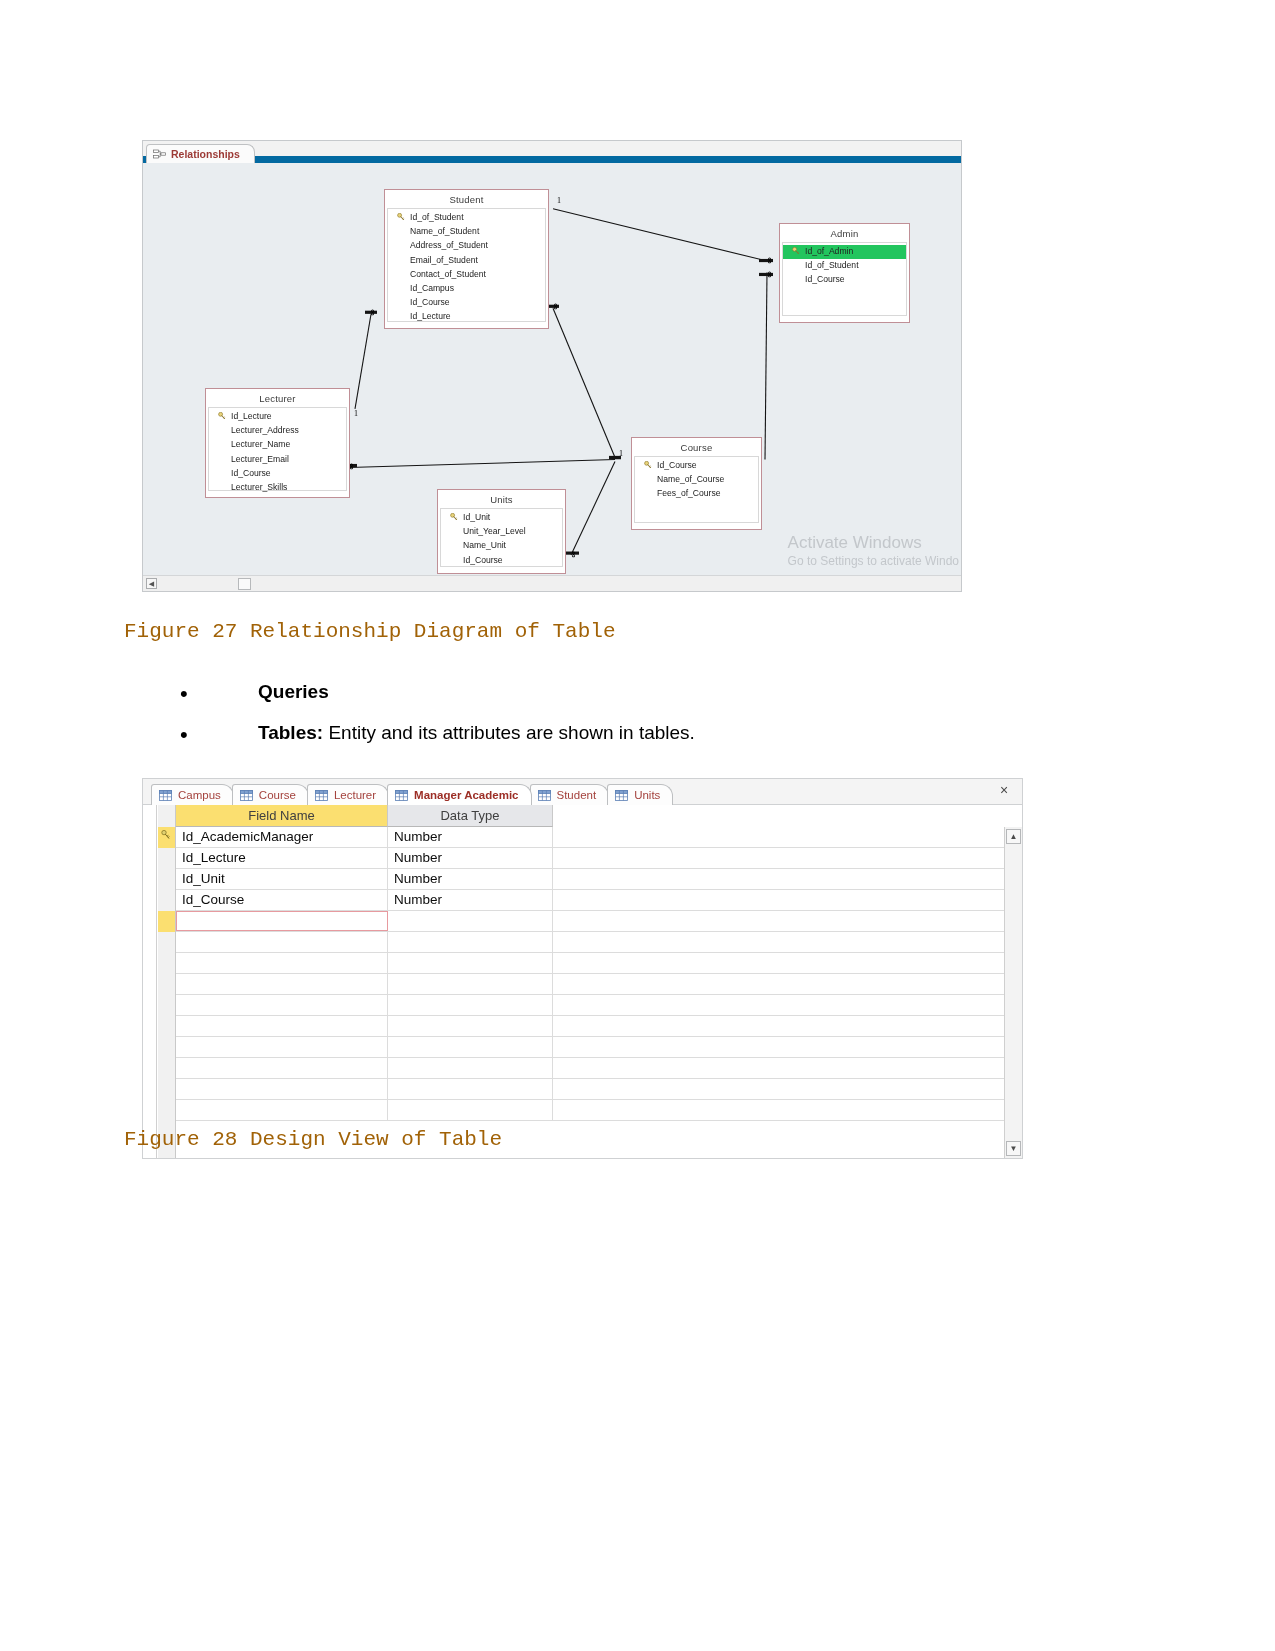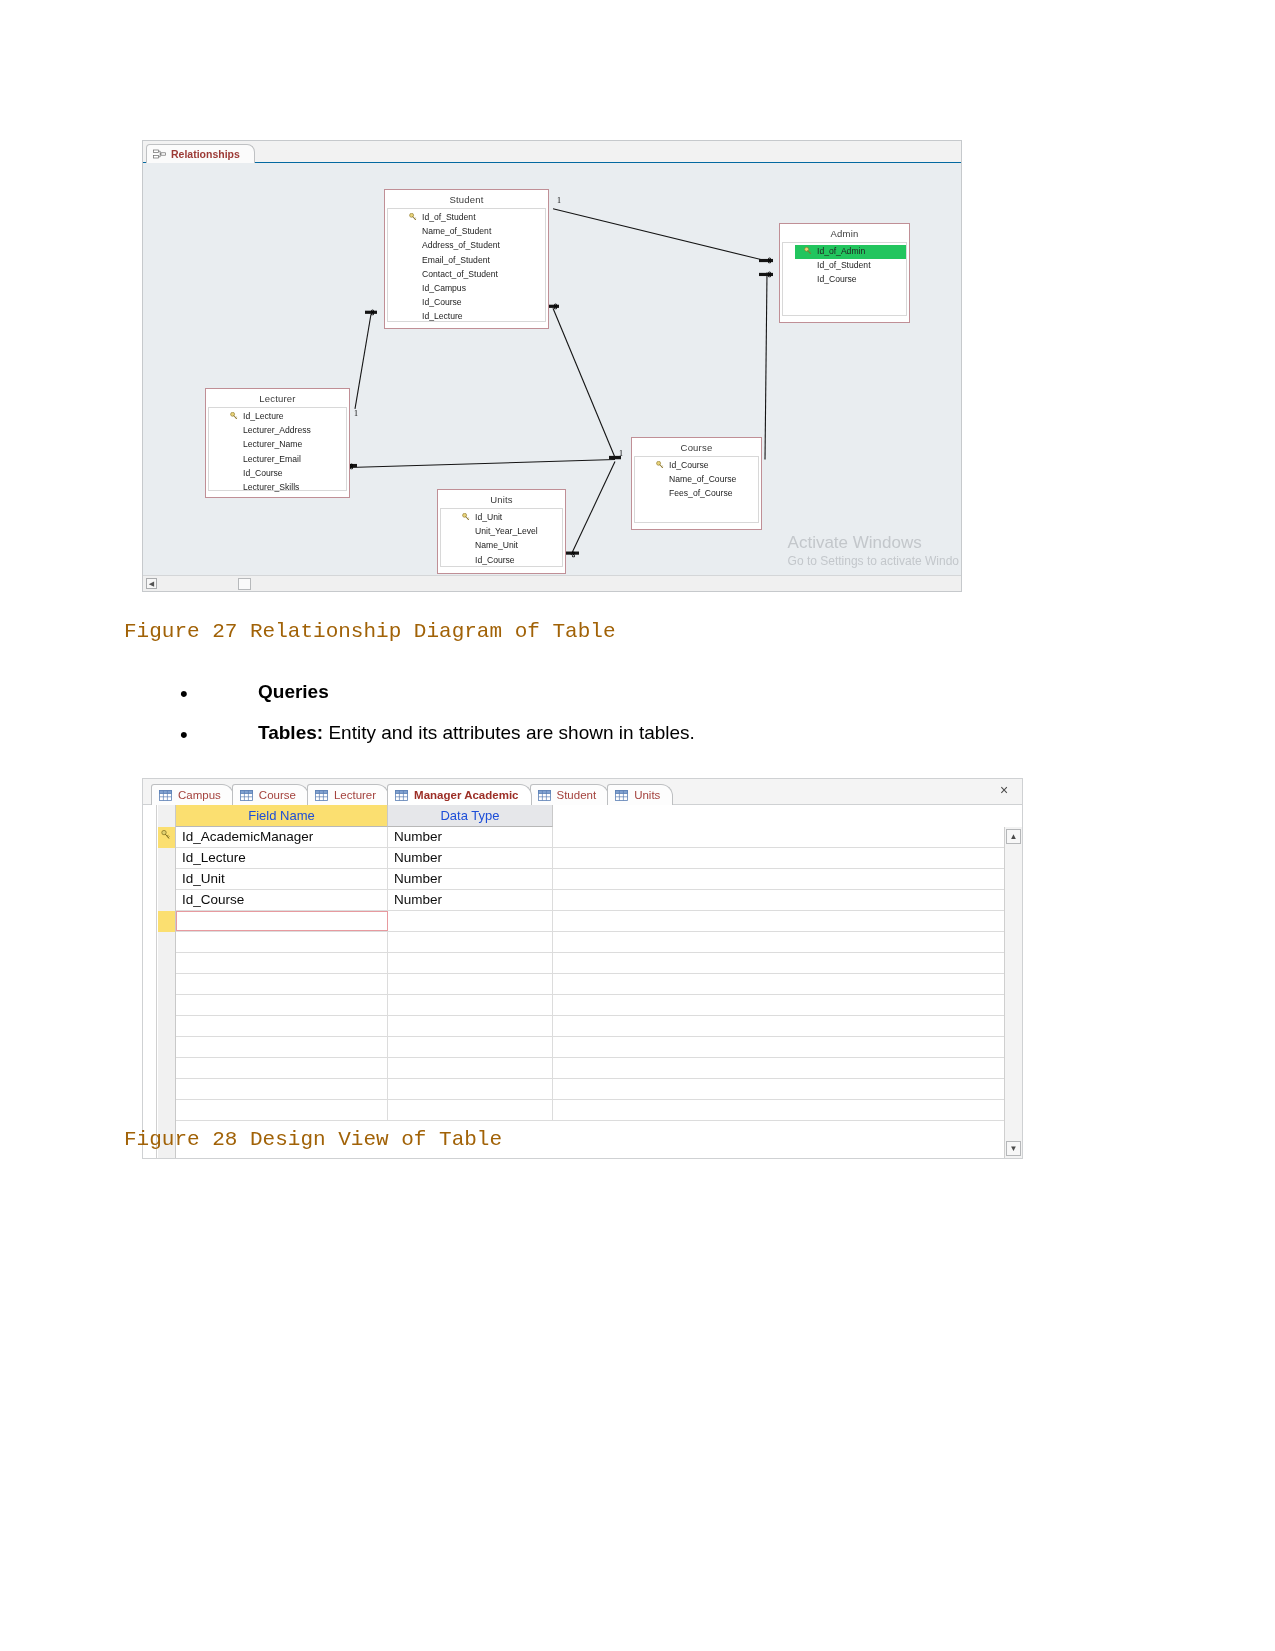--- a/index.html
+++ b/index.html
@@ -25,21 +25,21 @@
     background: #e9edf0;
     border: 1px solid #c6c9cc;
     box-sizing: border-box;
   }
   .rel-tabstrip {
     position: absolute;
     left: 0; top: 0;
     width: 100%;
     height: 22px;
     background: #f2f2f2;
-    border-bottom: 1px solid #0369a1;
+    border-bottom: 7px solid #0369a1;
     box-sizing: border-box;
   }
   .rel-tab {
     position: absolute;
     left: 3px;
     top: 3px;
     height: 19px;
     padding: 2px 14px 0 24px;
     background: #fbfbfb;
     border: 1px solid #bfc1c3;
@@ -110,21 +110,21 @@
     text-align: center;
     font-size: 9.5px;
     color: #3a3a3a;
     padding: 2px 0 3px 0;
     background: #ffffff;
     letter-spacing: .2px;
   }
   .ent-body {
     border: 1px solid #d8d8d8;
     background: #ffffff;
-    padding: 2px 0 2px 12px;
+    padding: 2px 0 2px 0;
     box-sizing: border-box;
     height: calc(100% - 20px);
   }
   .ent-field {
     position: relative;
     font-size: 8.6px;
     color: #222;
     padding: 1.3px 3px 1.3px 22px;
     white-space: nowrap;
     line-height: 11.5px;
@@ -309,21 +309,21 @@
     position: absolute;
     left: 33px;
     top: 0;
     right: 18px;
     height: 22px;
     display: flex;
     box-sizing: border-box;
   }
   .dv-th {
     font-size: 13px;
-    color: #1d4ed8;
+    color: #404040;
     text-align: center;
     line-height: 22px;
     border-right: 1px solid #c9c9c9;
     border-bottom: 1px solid #b8b8b8;
     box-sizing: border-box;
     background: #e6e7ea;
   }
   .dv-th.fieldname {
     width: 212px;
     background: #fbdf70;

